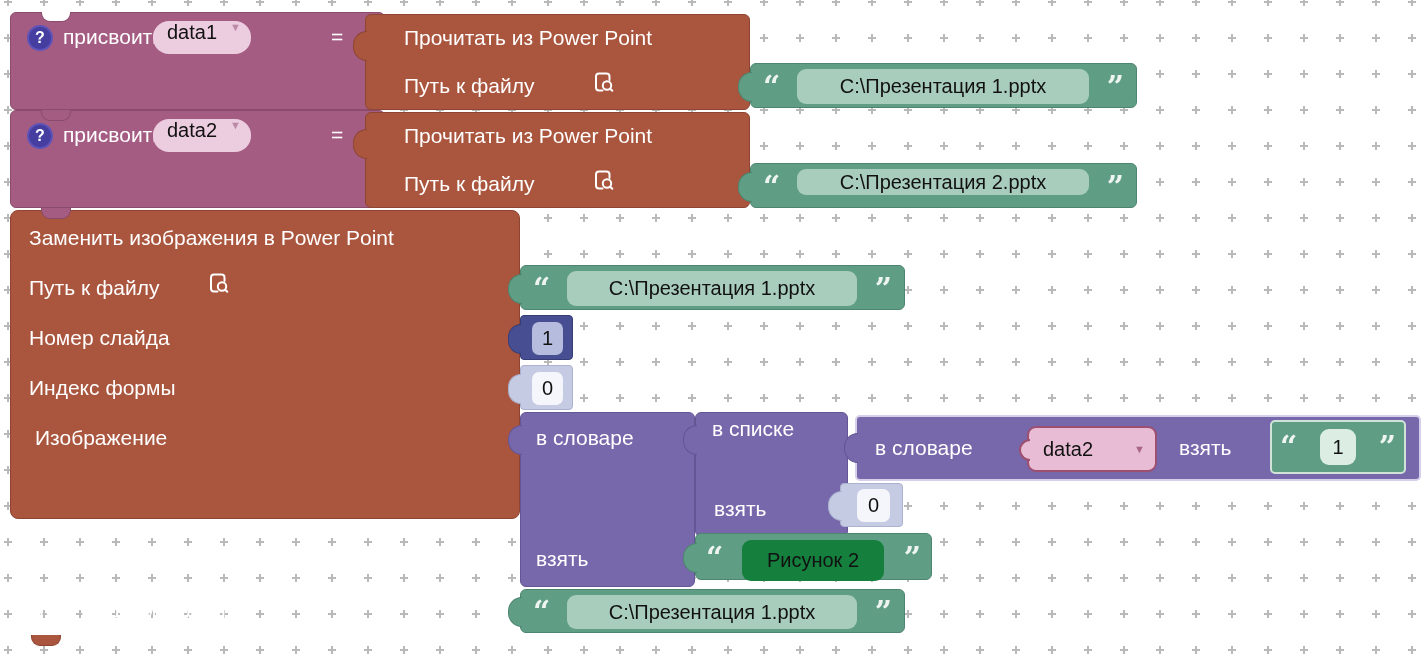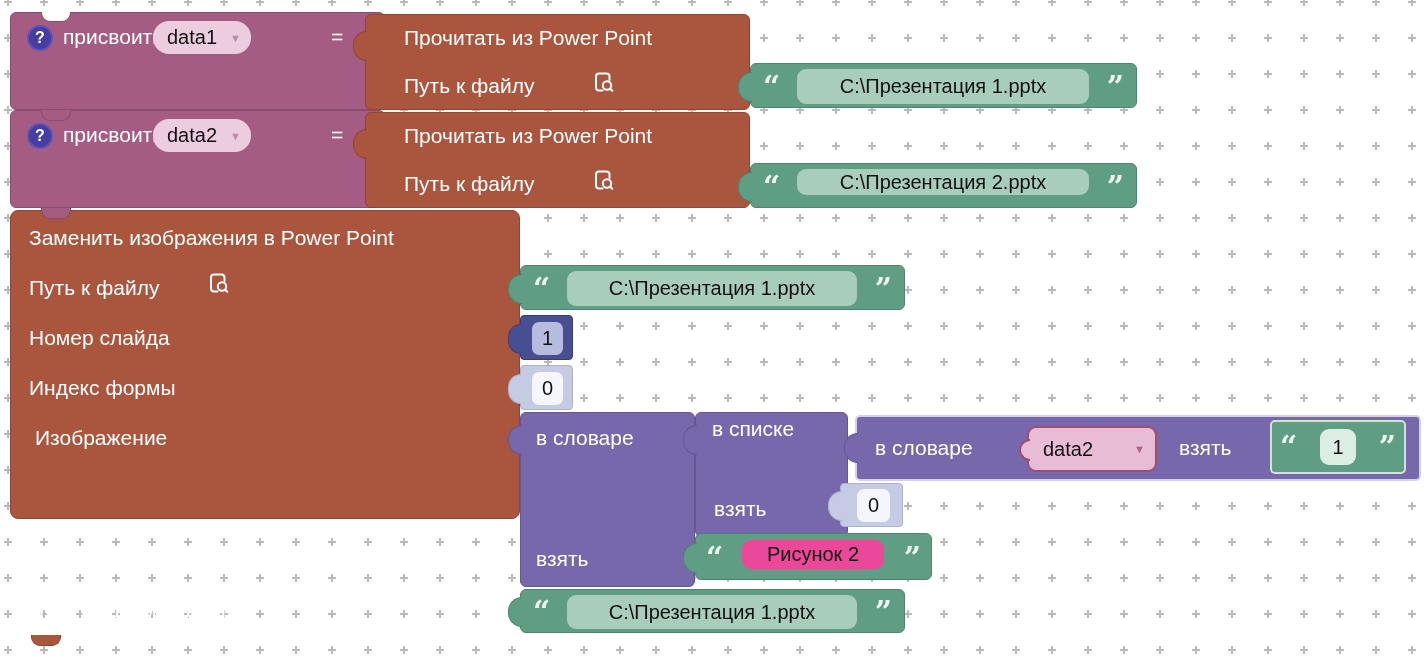--- a/index.html
+++ b/index.html
@@ -22,21 +22,21 @@
   .lav{background:#c6cbe4;border:1px solid #abb1cf;}
   .lbl{position:absolute;height:26px;line-height:26px;font-size:21px;white-space:nowrap;}
   .fld{position:absolute;display:flex;align-items:center;justify-content:center;
        color:#111;font-size:20px;border-radius:9px;box-sizing:border-box;white-space:nowrap;}
   .ptab{position:absolute;left:-13px;width:14px;height:30px;
         border-top-left-radius:14px;border-bottom-left-radius:14px;box-sizing:border-box;}
   .q{position:absolute;font-family:"DejaVu Serif",serif;font-weight:bold;font-size:30px;
      color:#eef4ef;line-height:45px;top:0;}
   .bump{position:absolute;height:11px;width:30px;border-radius:0 0 9px 9px;z-index:6;box-sizing:border-box;}
   .notch{position:absolute;height:10px;width:30px;border-radius:0 0 9px 9px;background:#fff;box-sizing:border-box;}
-  .dd{background:#ecccdf;border-radius:16px;display:flex;align-items:center;
+  .dd{background:#ecccdf;border-radius:16px;display:flex;
       padding:0 10px 0 14px;color:#111;font-size:20px;box-sizing:border-box;position:absolute;}
   .dd .arr{margin-left:auto;font-size:11px;color:#bb8aa6;padding-left:8px;}
   .qicon{position:absolute;width:26px;height:26px;border-radius:50%;background:#463da0;
          border:2px solid #5d53b8;color:#fff;font-weight:bold;font-size:16px;
          display:flex;align-items:center;justify-content:center;box-sizing:border-box;}
   .icon{position:absolute;width:26px;height:26px;}
   .varblk{position:absolute;background:#e7bcd4;border:2px solid #9d4f6f;border-radius:9px;
           display:flex;align-items:center;padding:0 10px 0 14px;color:#111;font-size:20px;box-sizing:border-box;}
   .varblk .arr{margin-left:auto;font-size:11px;color:#a86684;padding-left:8px;}
   .vtab{position:absolute;left:-10px;top:11px;width:11px;height:22px;background:#e7bcd4;
@@ -180,21 +180,21 @@
   </div>
 
   <div class="blk lav" style="left:840px;top:483px;width:63px;height:44px;border-radius:4px;">
     <div class="ptab" style="top:7px;background:#c6cbe4;border:1px solid #abb1cf;border-right:none;"></div>
     <div class="fld" style="left:16px;top:5px;width:33px;height:33px;background:#f5f6fb;border-radius:7px;">0</div>
   </div>
 
   <div class="blk green" style="left:695px;top:533px;width:237px;height:47px;">
     <div class="ptab" style="top:9px;background:#5f9e85;border:1px solid #4d8570;border-right:none;"></div>
     <span class="q" style="left:10px;line-height:47px;">“</span>
-    <div class="fld" style="left:46px;top:6px;width:142px;height:29px;background:#ec4899;">Рисунок 2</div>
+    <div class="fld" style="left:46px;top:6px;width:142px;height:41px;background:#15803d;">Рисунок 2</div>
     <span class="q" style="right:10px;line-height:47px;">”</span>
   </div>
 
   <div class="blk green" style="left:520px;top:589px;width:385px;height:44px;">
     <div class="ptab" style="top:7px;background:#5f9e85;border:1px solid #4d8570;border-right:none;"></div>
     <span class="q" style="left:12px;line-height:44px;">“</span>
     <div class="fld" style="left:46px;top:5px;width:290px;height:34px;background:#a9cdbc;">C:\Презентация 1.pptx</div>
     <span class="q" style="right:12px;line-height:44px;">”</span>
   </div>
 

